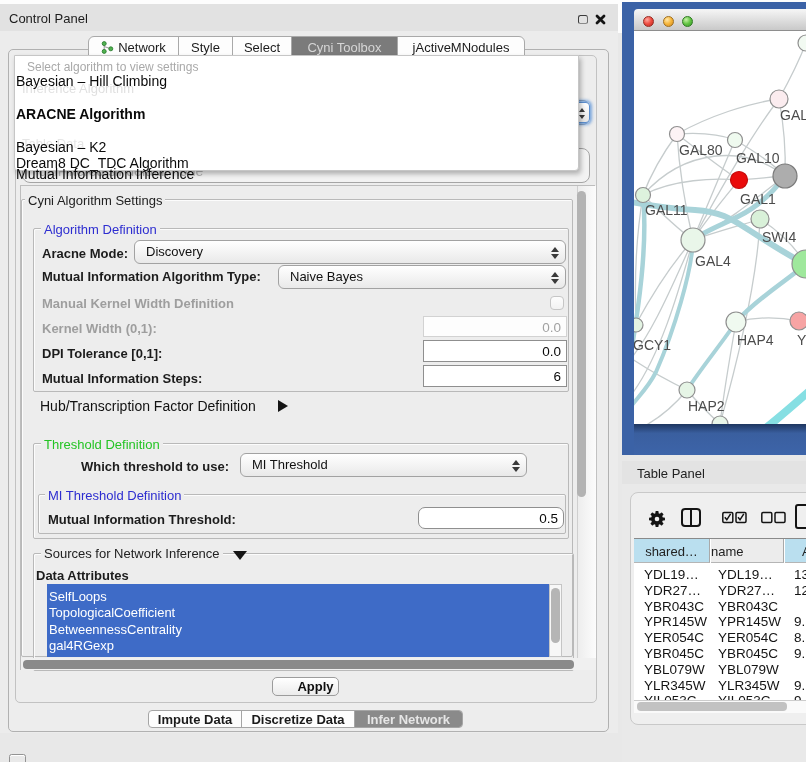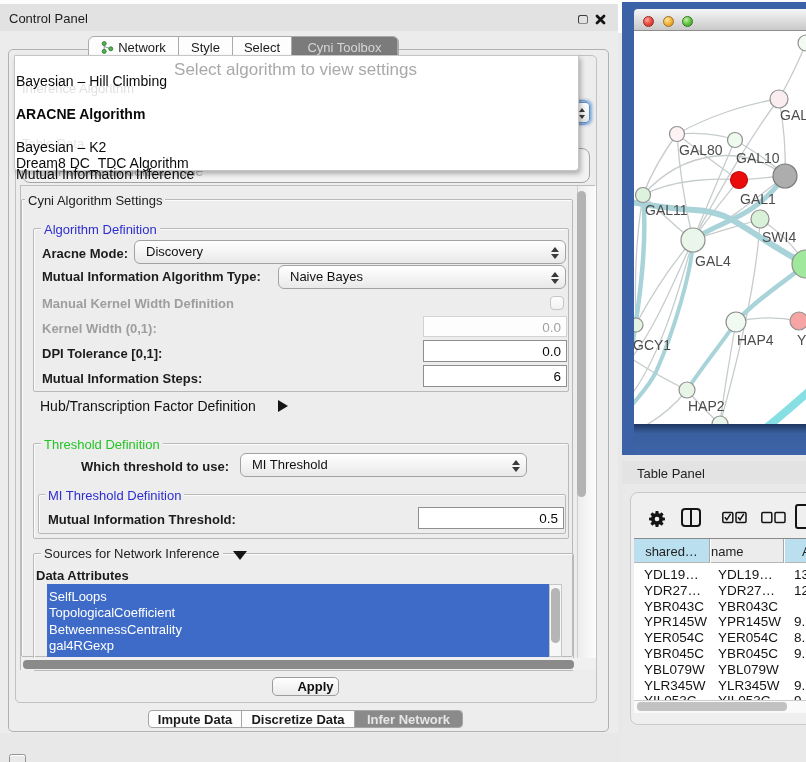--- a/index.html
+++ b/index.html
@@ -47,20 +47,21 @@
   <div style="width:90px;display:flex;align-items:center;justify-content:center;font-size:13px;color:#1b1b1b;border-right:1px solid #a9a9a9;">
     <svg width="13" height="15" viewBox="0 0 13 15" style="margin-right:4px;">
       <path d="M3.2 4 L3.2 11 M3.2 6.5 L9.5 8.7" stroke="#999" stroke-width="1" fill="none"></path>
       <circle cx="3.2" cy="3.6" r="2" fill="#50b350" stroke="#2e7d32" stroke-width="0.9"></circle>
       <circle cx="9.8" cy="8.8" r="2" fill="#50b350" stroke="#2e7d32" stroke-width="0.9"></circle>
       <circle cx="3.2" cy="11.4" r="2" fill="#50b350" stroke="#2e7d32" stroke-width="0.9"></circle>
     </svg>Network</div>
   <div style="width:54px;display:flex;align-items:center;justify-content:center;font-size:13px;color:#1b1b1b;border-right:1px solid #a9a9a9;">Style</div>
   <div style="width:59px;display:flex;align-items:center;justify-content:center;font-size:13px;color:#1b1b1b;border-right:1px solid #a9a9a9;">Select</div>
   <div style="width:106px;display:flex;align-items:center;justify-content:center;font-size:13px;color:#d6d6d6;background:#7b7b7b;border-right:1px solid #a9a9a9;">Cyni Toolbox</div>
+  <div style="width:126px;display:flex;align-items:center;justify-content:center;font-size:13px;color:#1b1b1b;">jActiveMNodules</div>
 </div>
 
 <div class="combo" style="left:27px;top:100px;width:562px;height:25px;"></div>
 <div class="abs" style="left:575px;top:102px;width:15px;height:21px;border:1px solid #5b8fd0;border-radius:4px;background:linear-gradient(#fff,#e6e6e6);box-shadow:0 0 3px 2px rgba(90,145,215,.75);">
   <div style="position:absolute;right:4px;top:5px;width:0;height:0;border-left:3.5px solid transparent;border-right:3.5px solid transparent;border-bottom:4.5px solid #3a3a3a;"></div>
   <div style="position:absolute;right:4px;top:11.5px;width:0;height:0;border-left:3.5px solid transparent;border-right:3.5px solid transparent;border-top:4.5px solid #3a3a3a;"></div>
 </div>
 
 <div class="abs" style="left:22px;top:148px;width:568px;height:35px;border:1px solid #a5a5a5;border-radius:8px;background:#f2f2f2;">
   <div class="abs" style="left:16px;top:14px;font-size:14px;color:#b2b2b2;">galFiltered.sif default node</div>
@@ -119,21 +120,21 @@
   <div class="spin">
       <i class="up"></i>
       <i class="dn"></i>
     </div>
 </div>
 
 <div class="grp" style="left:38px;top:494px;width:528px;height:40px;"></div>
 <div class="gt" style="left:45px;top:488px;color:#2d2dd0;">MI Threshold Definition</div>
 
 <div class="lbl" style="left:48px;top:512px;">Mutual Information Threshold:</div>
-<div class="fld" style="left:418px;top:507px;width:146px;height:22px;">0.5</div>
+<div class="fld" style="left:418px;top:507px;width:146px;height:22px;border-radius:7px;">0.5</div>
 
 <div class="grp" style="left:33px;top:553px;width:541px;height:118px;"></div>
 <div class="gt" style="left:41px;top:546px;color:#222;">Sources for Network Inference</div>
 <div class="abs" style="left:233px;top:551px;width:0;height:0;border-left:7px solid transparent;border-right:7px solid transparent;border-top:9px solid #151515;"></div>
 
 <div class="lbl" style="left:36px;top:568px;font-size:13px;">Data Attributes</div>
 
 <div class="abs" style="left:47px;top:584px;width:502px;height:73px;background:#3e6bc7;">
   <div class="abs" style="left:2px;top:4.5px;font-size:13px;color:#fff;">SelfLoops</div>
   <div class="abs" style="left:2px;top:21px;font-size:13px;color:#fff;">TopologicalCoefficient</div>
@@ -150,21 +151,21 @@
 
 <div class="abs" style="left:148px;top:710px;height:18px;display:flex;border:1px solid #a5a5a5;border-radius:4px;overflow:hidden;background:#fdfdfd;">
   <div style="width:93px;display:flex;align-items:center;justify-content:center;font-size:13px;font-weight:bold;color:#1b1b1b;border-right:1px solid #a5a5a5;">Impute Data</div>
   <div style="width:113px;display:flex;align-items:center;justify-content:center;font-size:13px;font-weight:bold;color:#1b1b1b;border-right:1px solid #a5a5a5;">Discretize Data</div>
   <div style="width:107px;display:flex;align-items:center;justify-content:center;font-size:13px;font-weight:bold;color:#e6e6e6;background:#8a8a8a;">Infer Network</div>
 </div>
 
 <div class="abs" style="left:9px;top:754px;width:17px;height:12px;border:1px solid #939393;border-radius:2.5px;background:#e9e9e9;box-shadow:inset 0 1px 0 #fff;"></div>
 
 <div class="abs" style="left:14px;top:55px;width:565px;height:116px;background:#fff;border:1px solid #c6c6c6;border-radius:0 0 4px 4px;box-shadow:2px 3px 5px rgba(0,0,0,0.28);">
-  <div class="abs" style="left:0;top:4px;width:561px;text-align:center;font-size:17px;color:#a9a9a9;">Select algorithm to view settings</div>
+  <div class="abs" style="left:12px;top:4px;width:561px;font-size:12px;color:#a9a9a9;">Select algorithm to view settings</div>
   <div class="abs" style="left:7px;top:25px;font-size:13px;color:rgba(110,110,110,0.22);">Inference Algorithm</div>
   <div class="abs" style="left:7px;top:80px;font-size:13px;color:rgba(110,110,110,0.18);">Table Data</div>
   <div class="popitem" style="top:16.5px;">Bayesian – Hill Climbing</div>
   <div class="popitem" style="top:49.5px;font-weight:bold;">ARACNE Algorithm</div>
   <div class="popitem" style="top:66px;margin-top:44px;">Mutual Information Inference</div>
   <div class="popitem" style="top:82.5px;">Bayesian – K2</div>
   <div class="popitem" style="top:99px;">Dream8 DC_TDC Algorithm</div>
 </div>
 
 <div class="abs" style="left:622px;top:2px;width:184px;height:453px;background:#3b62a6;"></div>

